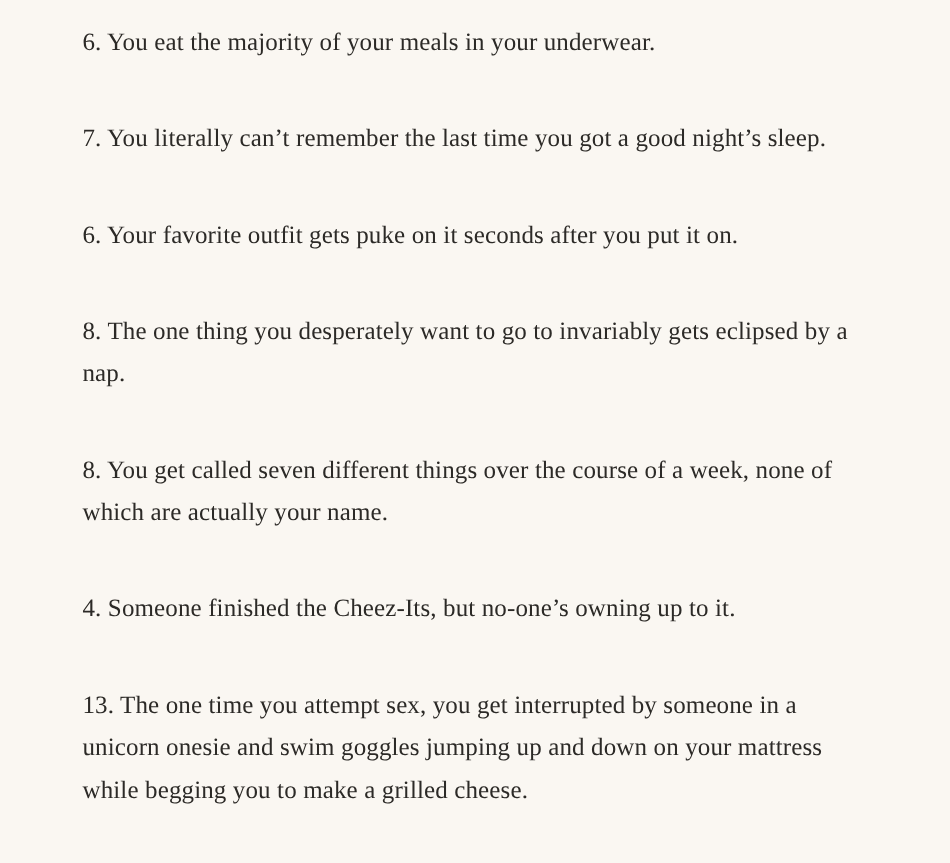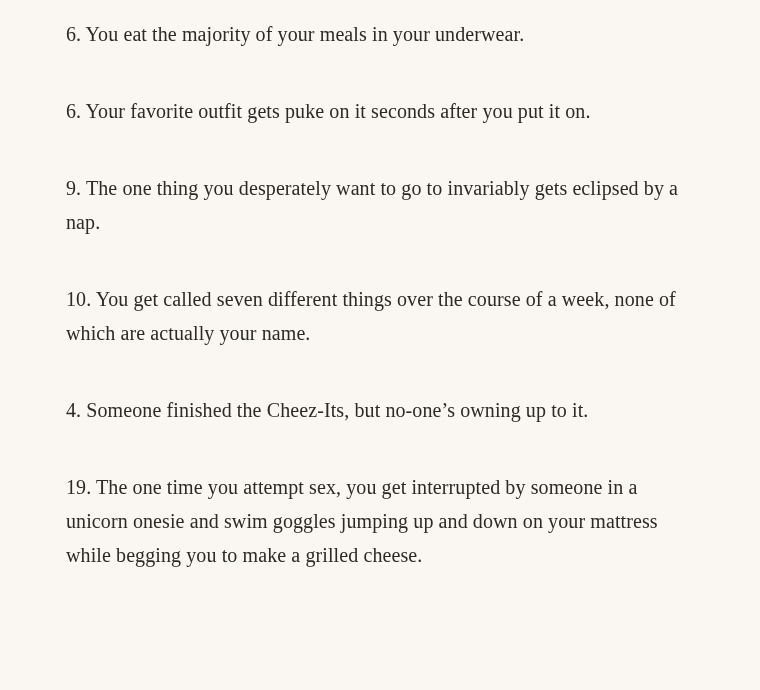--- a/index.html
+++ b/index.html
@@ -28,22 +28,23 @@
     font-weight: 400;
     letter-spacing: 0.1px;
     white-space: pre-line;
   }
 </style>
 </head>
 <body>
 
 <div class="article">
   <p class="list-item">6. You eat the majority of your meals in your underwear.</p>
+  <p class="list-item">7. You literally can’t remember the last time you got a good night’s sleep.</p>
   <p class="list-item">6. Your favorite outfit gets puke on it seconds after you put it on.</p>
-  <p class="list-item">9. The one thing you desperately want to go to invariably gets eclipsed by a
+  <p class="list-item">8. The one thing you desperately want to go to invariably gets eclipsed by a
 nap.</p>
-  <p class="list-item">10. You get called seven different things over the course of a week, none of
+  <p class="list-item">8. You get called seven different things over the course of a week, none of
 which are actually your name.</p>
   <p class="list-item">4. Someone finished the Cheez-Its, but no-one’s owning up to it.</p>
-  <p class="list-item">19. The one time you attempt sex, you get interrupted by someone in a
+  <p class="list-item">13. The one time you attempt sex, you get interrupted by someone in a
 unicorn onesie and swim goggles jumping up and down on your mattress
 while begging you to make a grilled cheese.</p>
 </div>
 
 </body></html>

